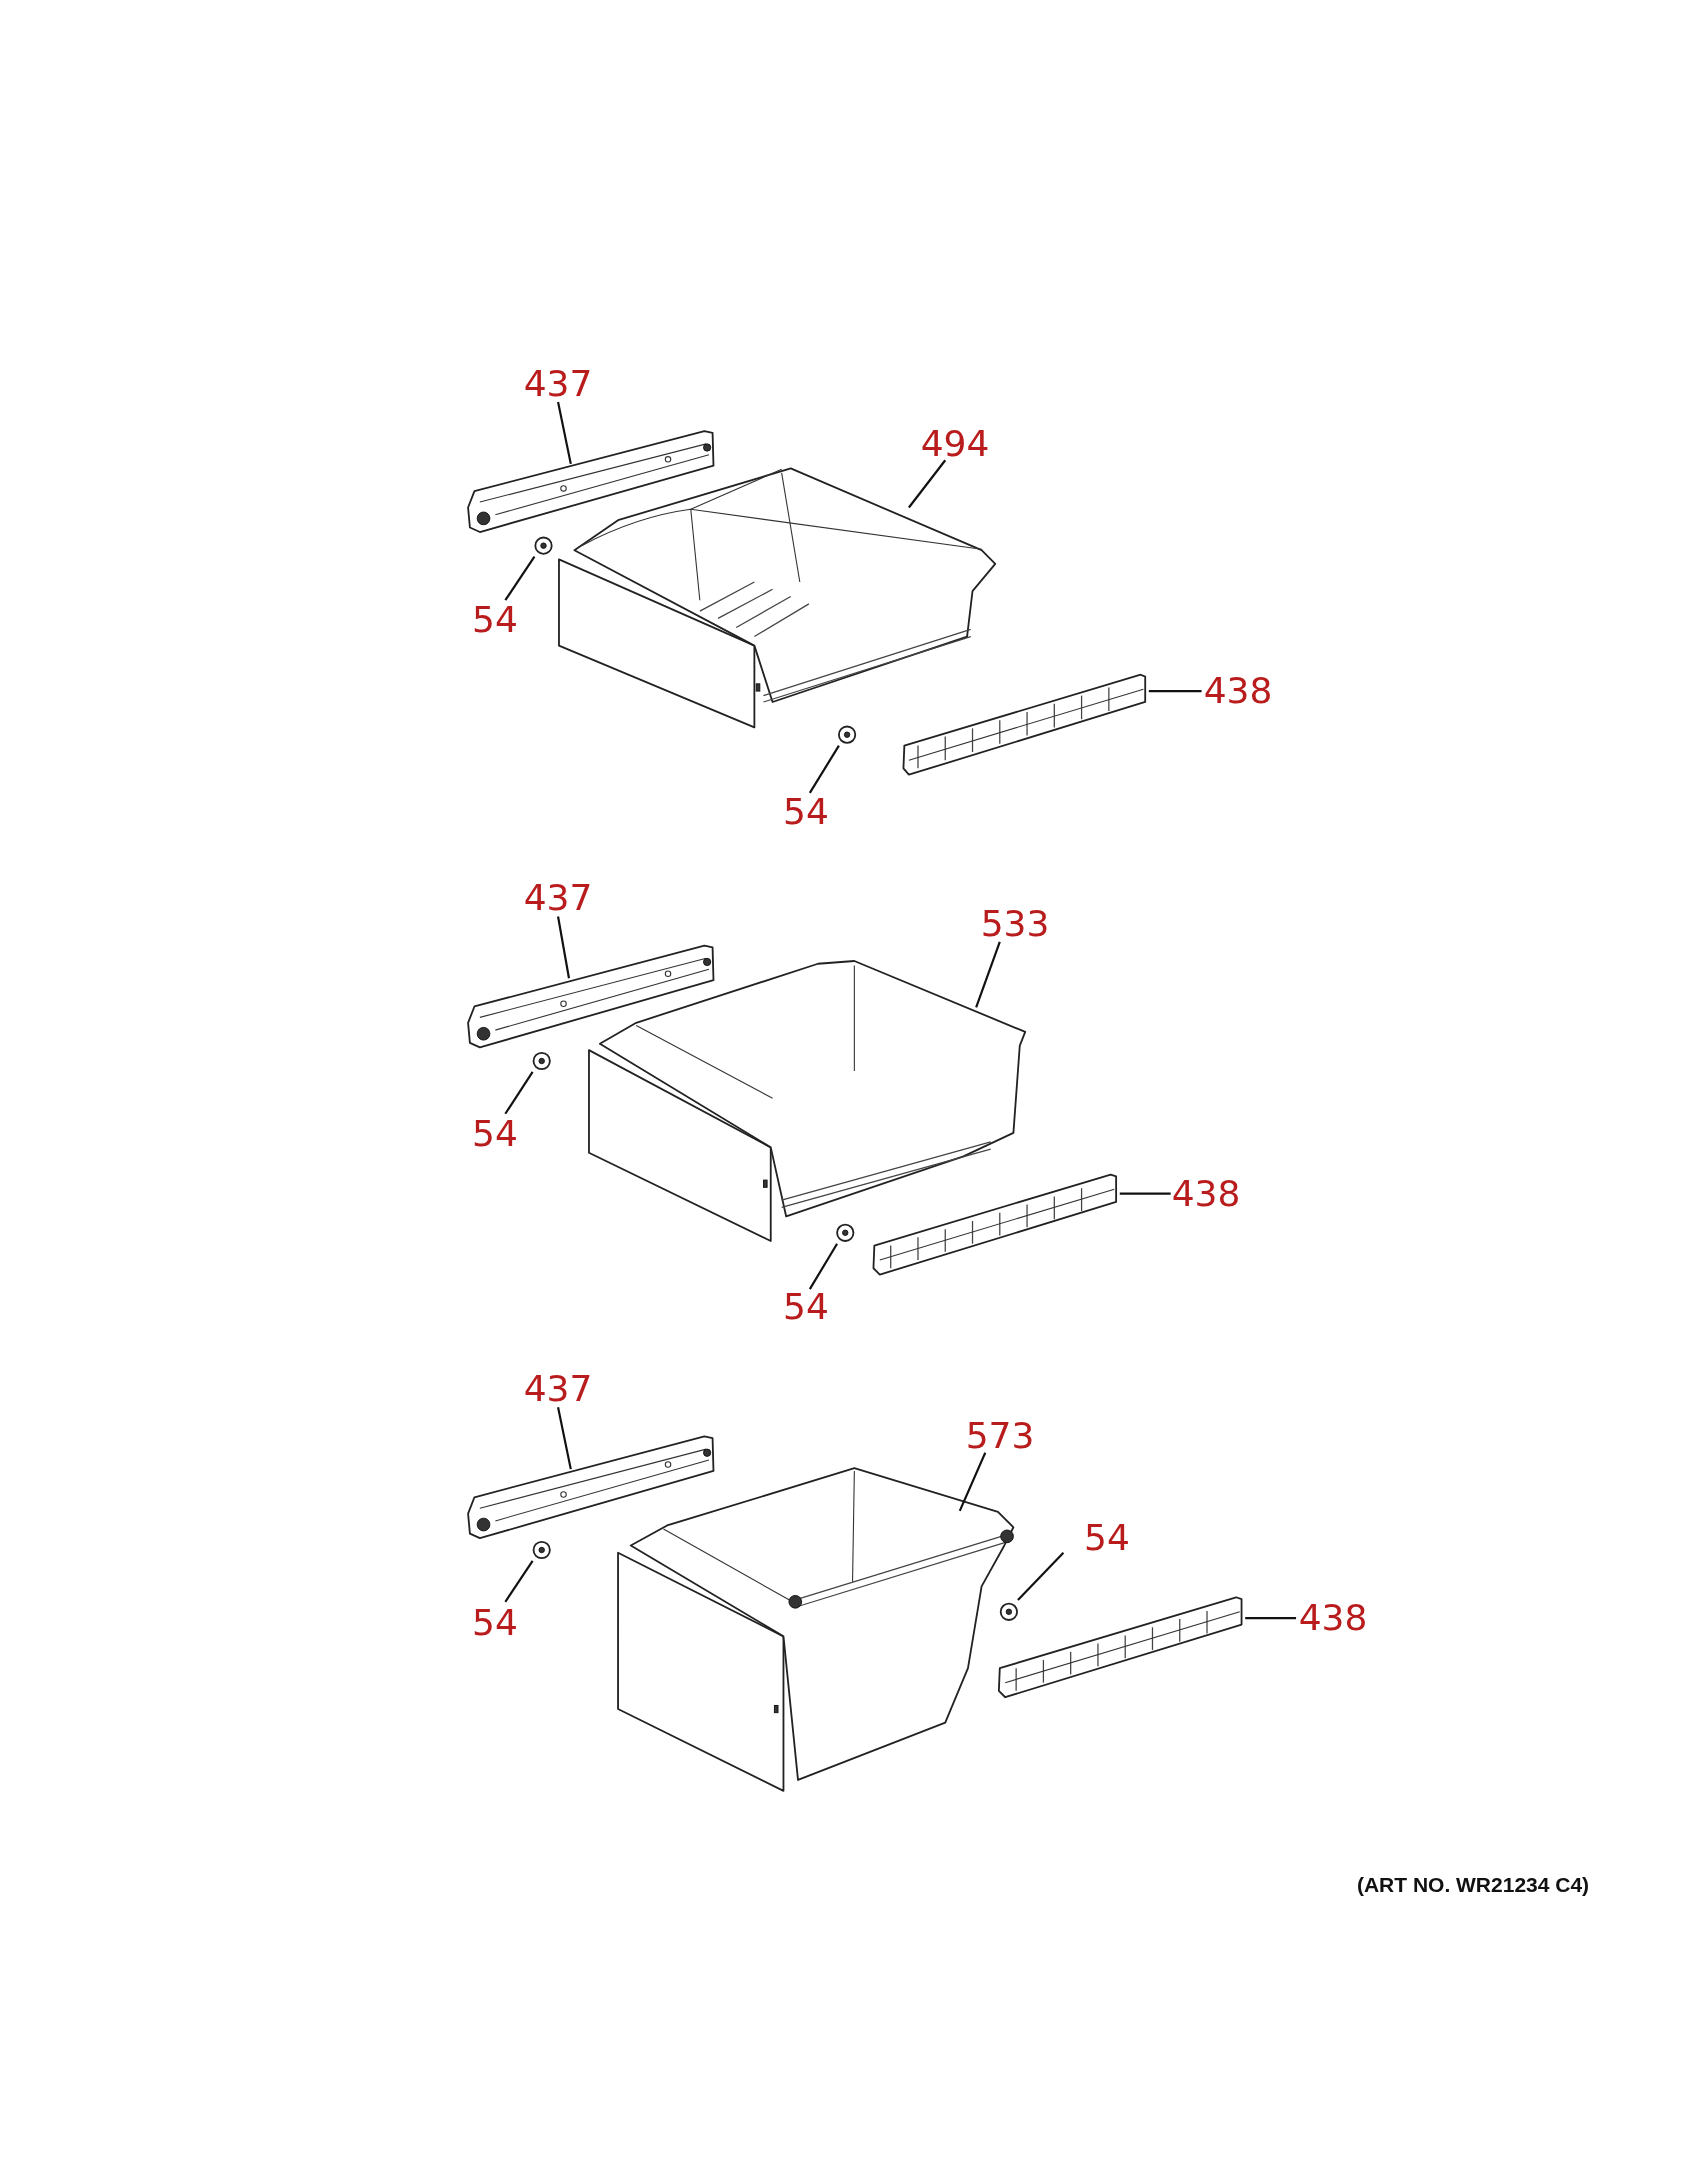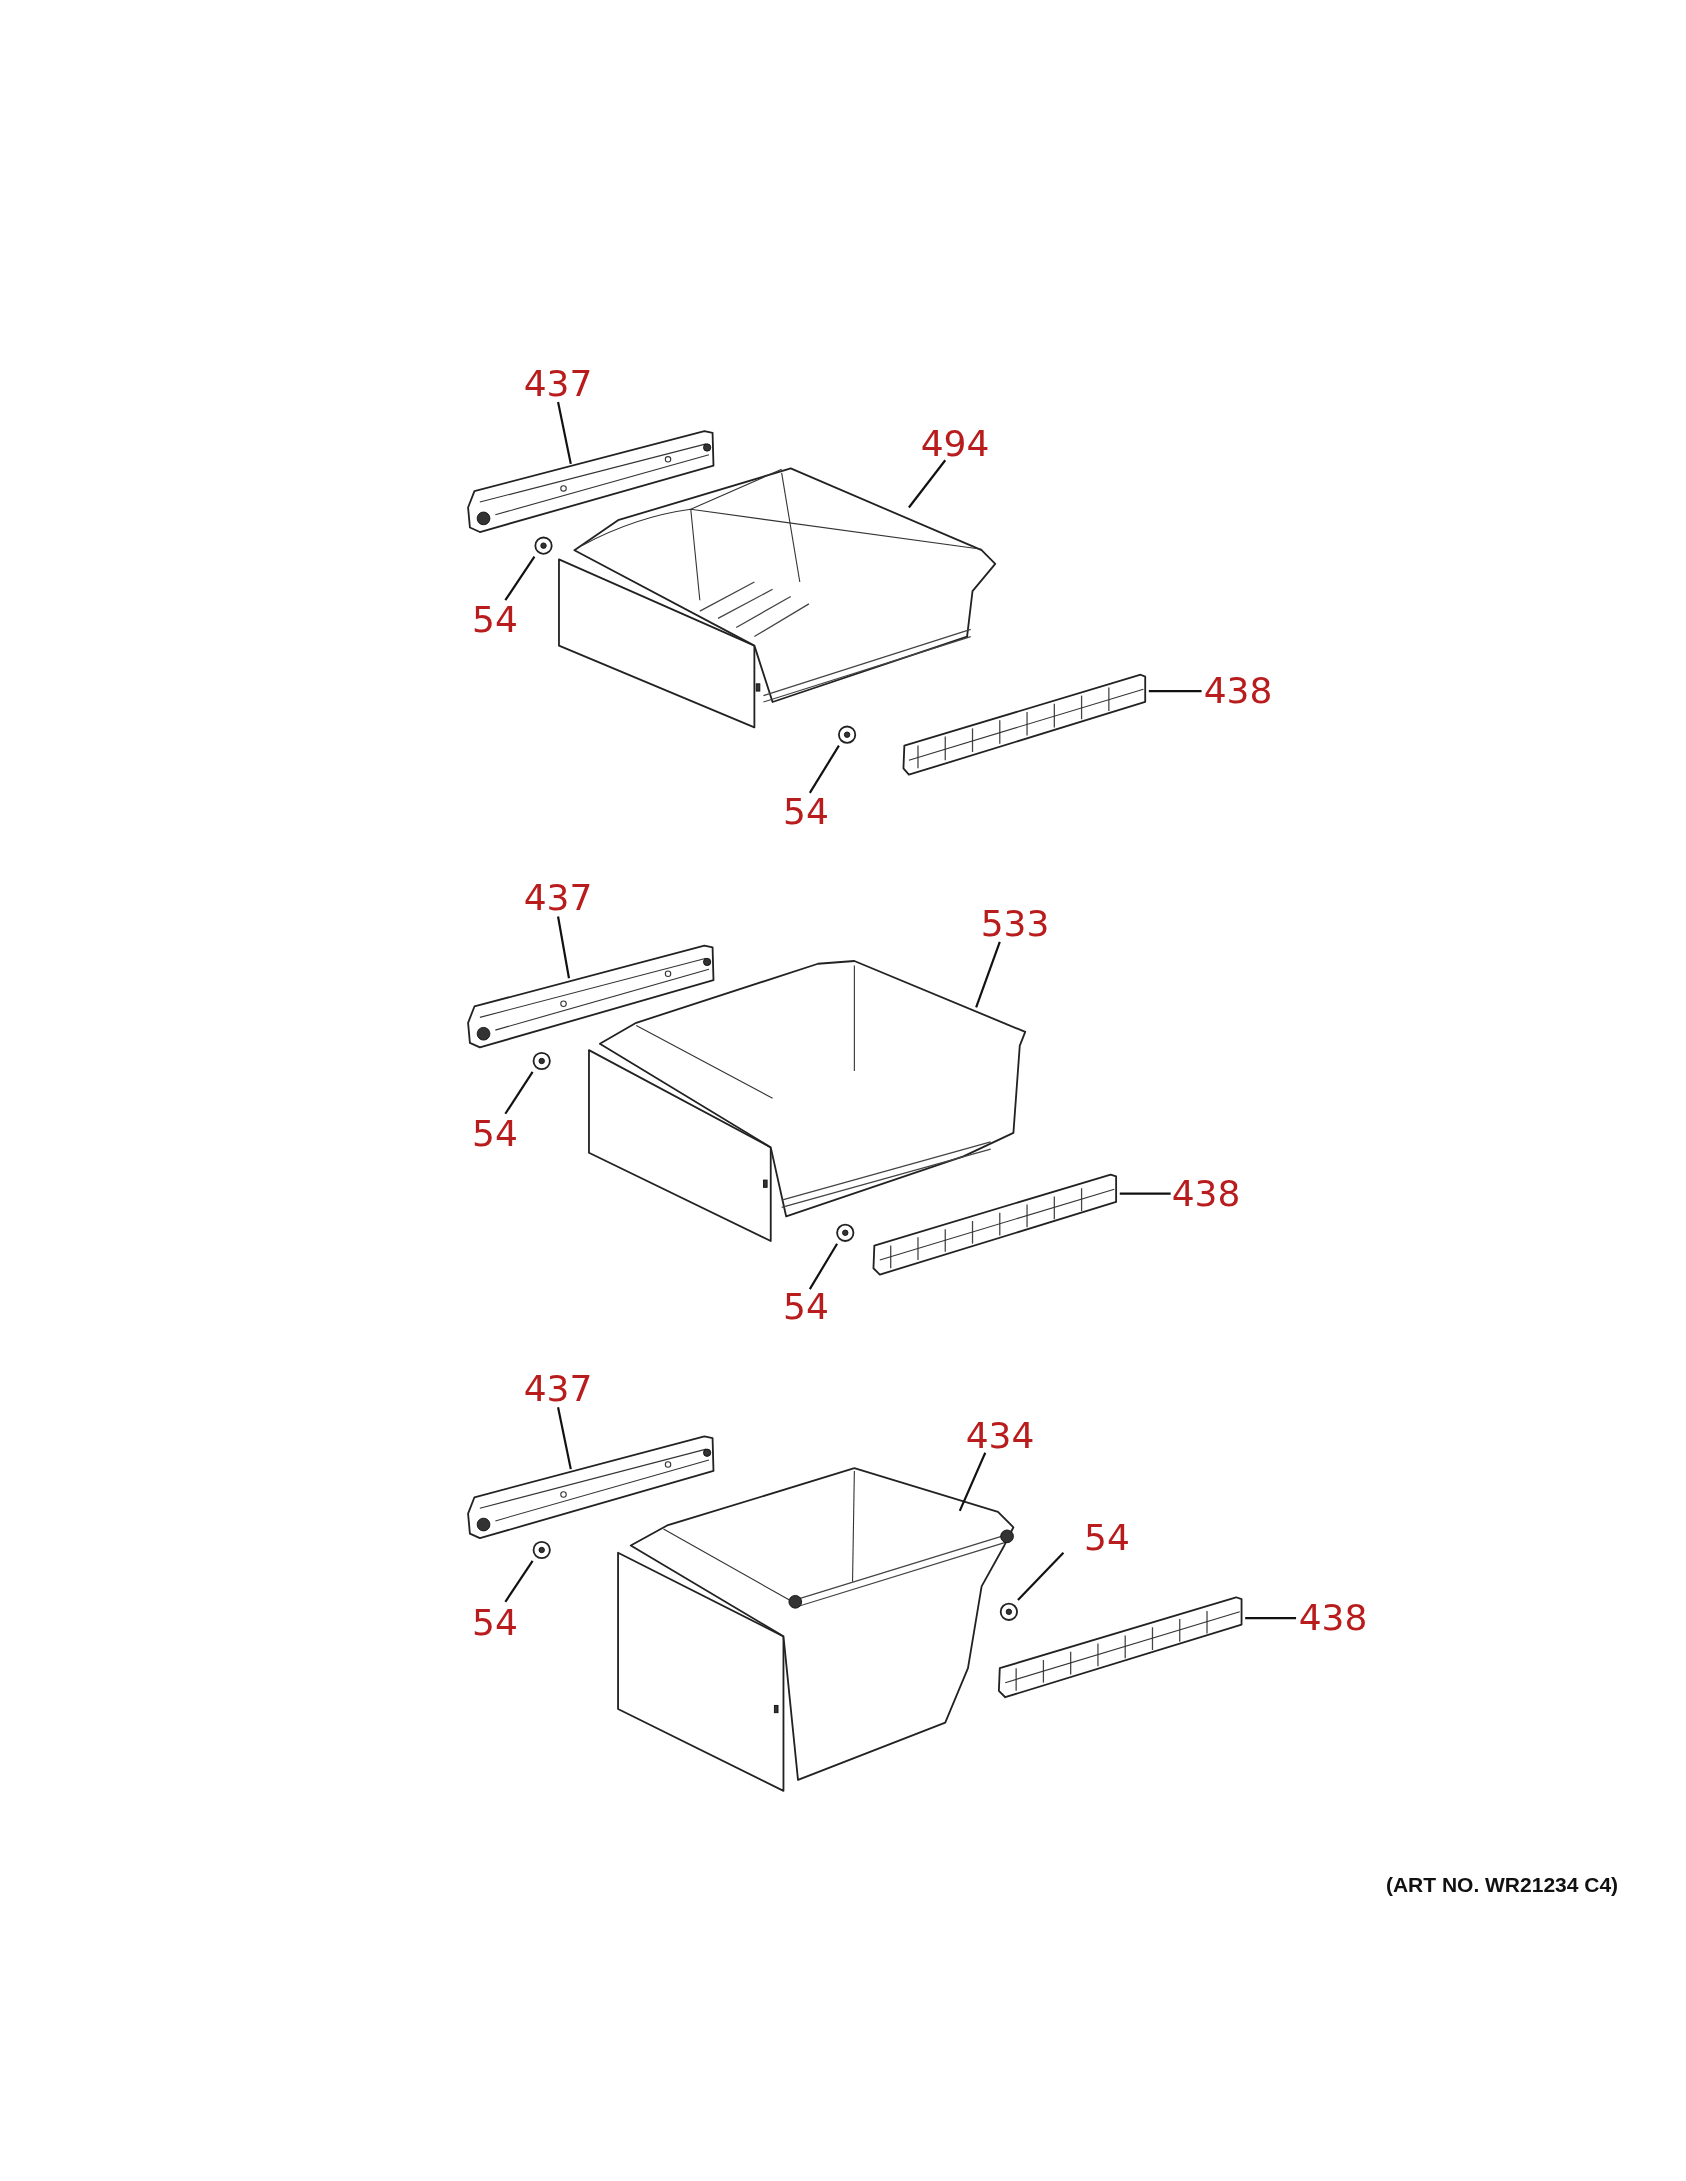--- a/index.html
+++ b/index.html
@@ -16,21 +16,20 @@
     cursor: pointer;
   }
   .art-no {
     position: absolute;
     font-family: "Liberation Sans", sans-serif;
     font-weight: bold;
     font-size: 21px;
     color: #111111;
     transform: translate(-50%, -50%);
     white-space: nowrap;
-    margin-left: 29px;
   }
   svg .part { fill: #ffffff; stroke: #222222; stroke-width: 2; stroke-linejoin: round; }
   svg .thin { fill: none; stroke: #333333; stroke-width: 1.2; }
   svg .leader { stroke: #111111; stroke-width: 2.4; fill: none; }
   svg .dark { fill: #333333; stroke: #111111; stroke-width: 1; }
   svg .hatch { fill: none; stroke: #444444; stroke-width: 1.4; }
 </style>
 </head>
 <body>
 
@@ -210,19 +209,19 @@
 <span class="callout-label" style="left:1238px;top:691px">438</span>
 <span class="callout-label" style="left:806px;top:812px">54</span>
 
 <span class="callout-label" style="left:558px;top:898px">437</span>
 <span class="callout-label" style="left:1015px;top:924px">533</span>
 <span class="callout-label" style="left:495px;top:1134px">54</span>
 <span class="callout-label" style="left:1206px;top:1194px">438</span>
 <span class="callout-label" style="left:806px;top:1307px">54</span>
 
 <span class="callout-label" style="left:558px;top:1389px">437</span>
-<span class="callout-label" style="left:1000px;top:1436px">434</span>
+<span class="callout-label" style="left:1000px;top:1436px">573</span>
 <span class="callout-label" style="left:495px;top:1623px">54</span>
 <span class="callout-label" style="left:1107px;top:1538px">54</span>
 <span class="callout-label" style="left:1333px;top:1618px">438</span>
 
 <span class="art-no" style="left:1473px;top:1885px">(ART NO. WR21234 C4)</span>
 
 
 </body></html>

